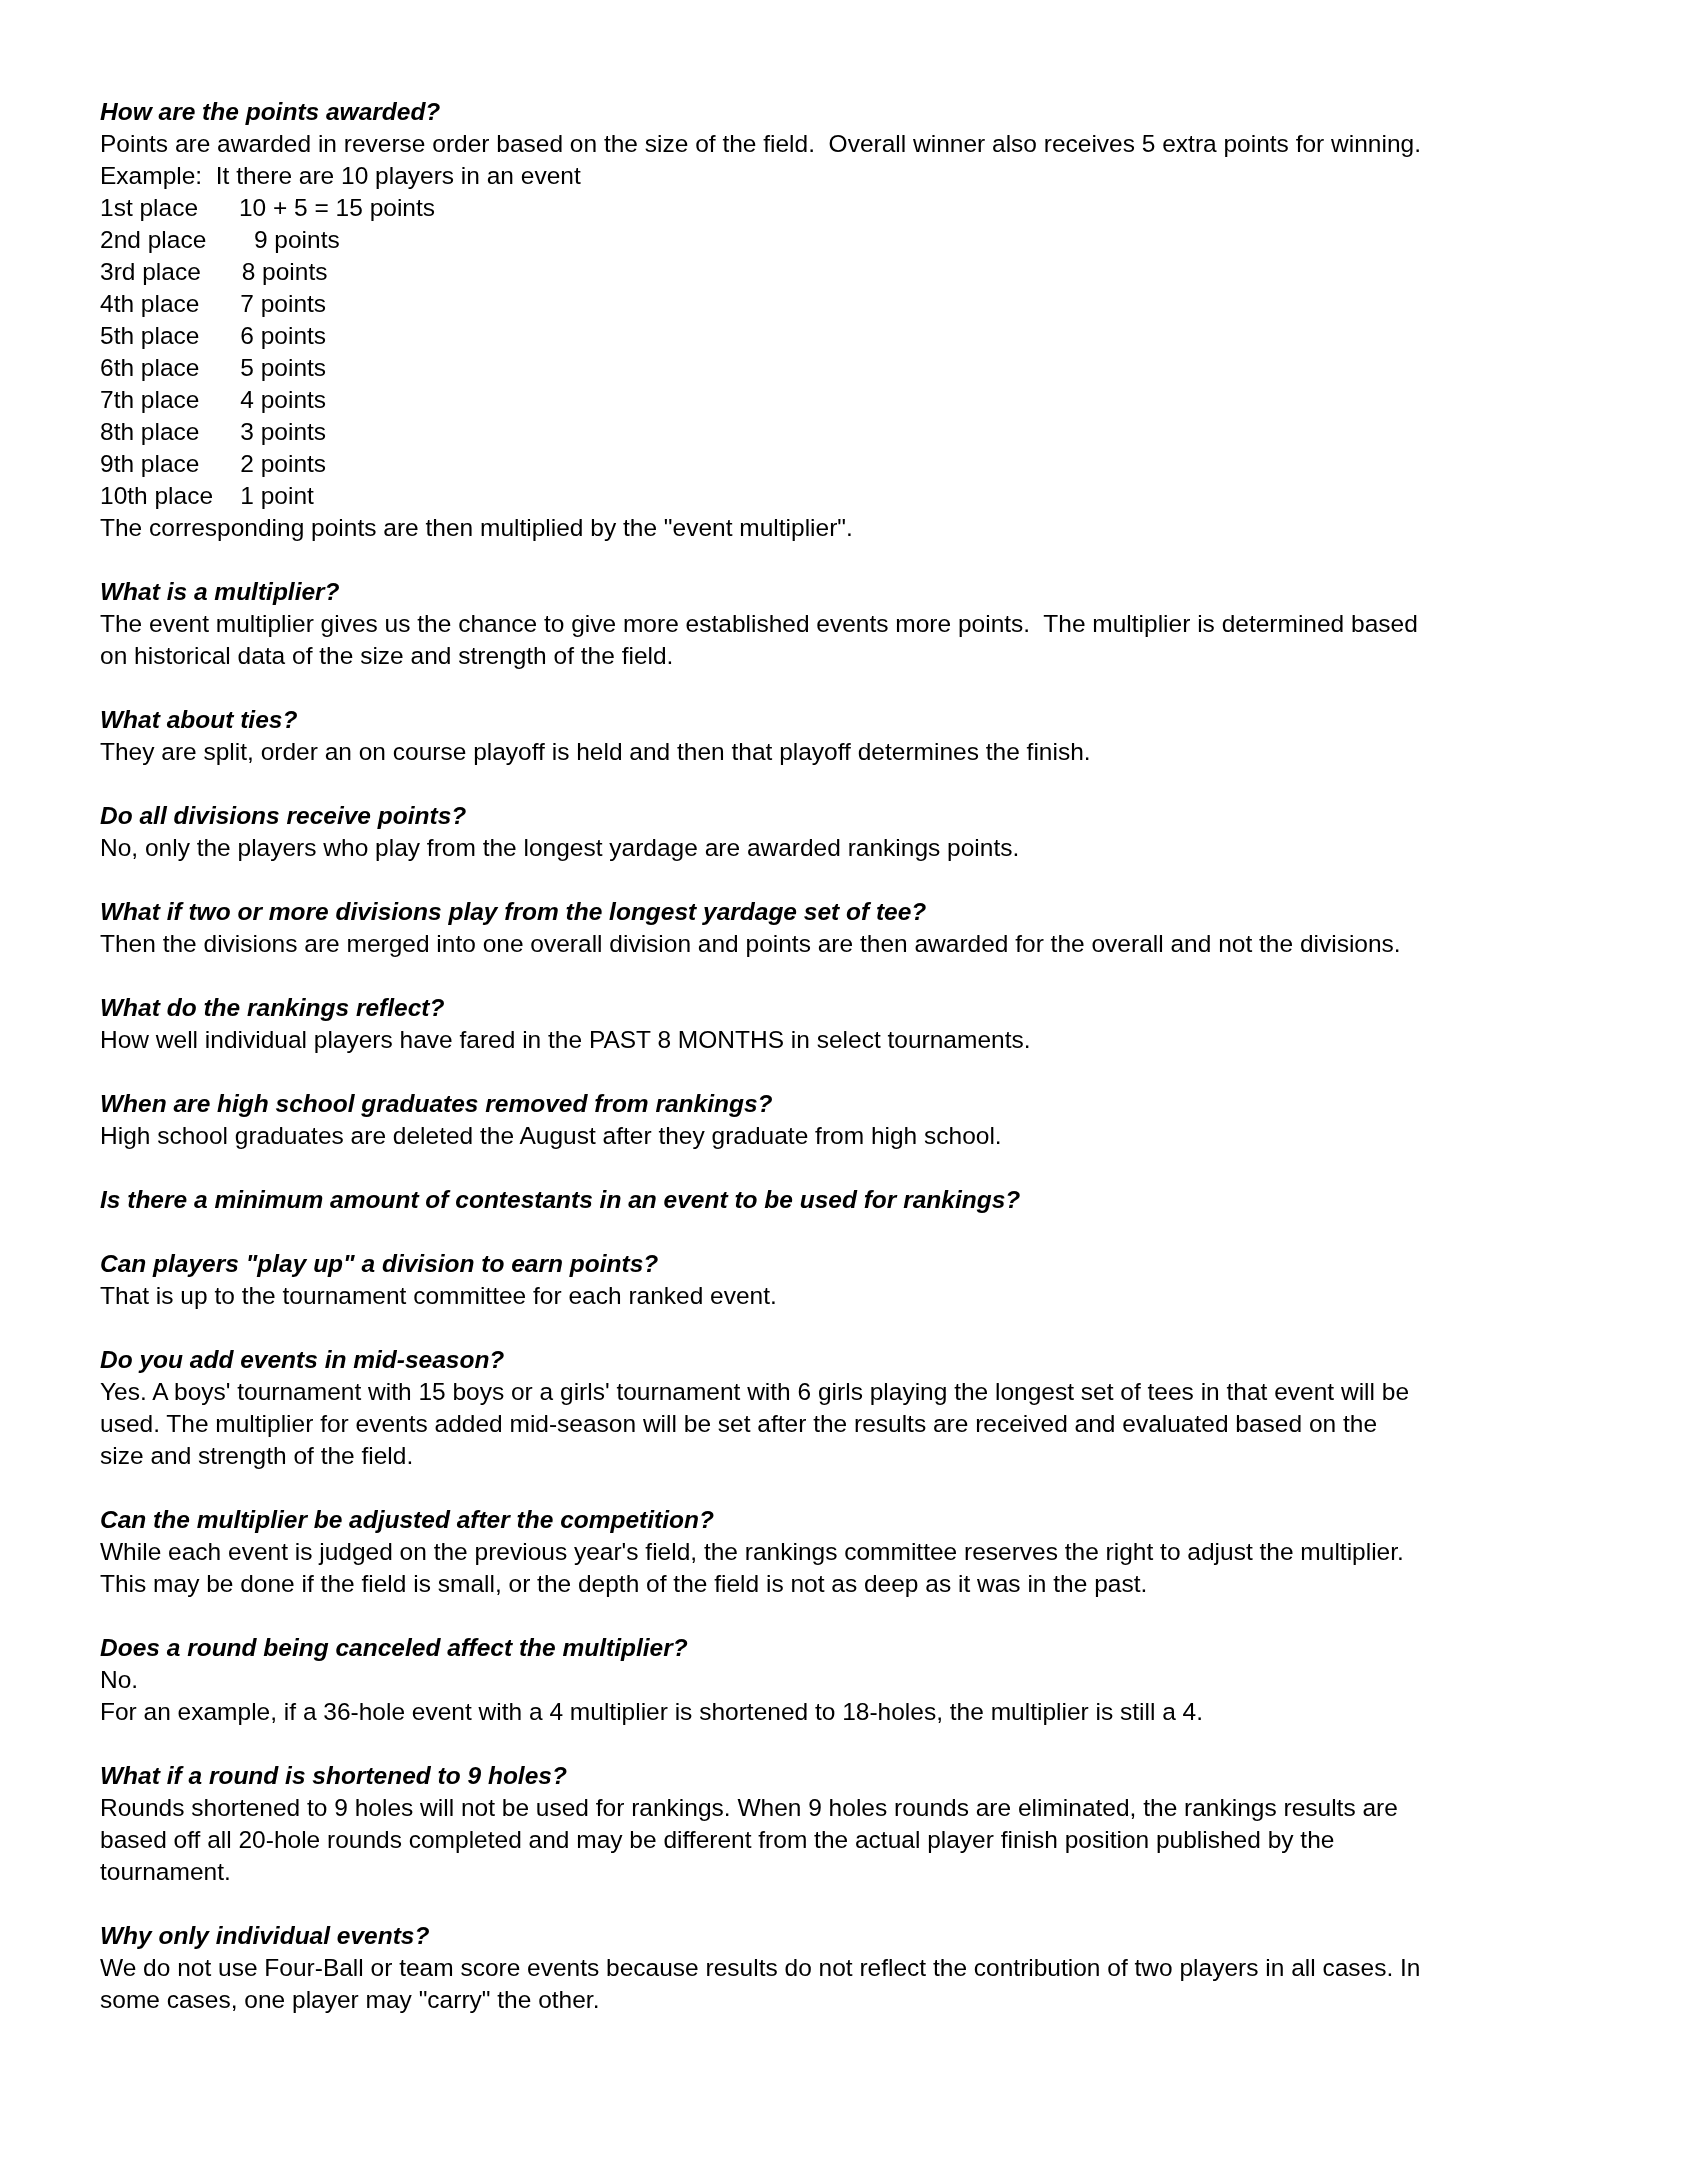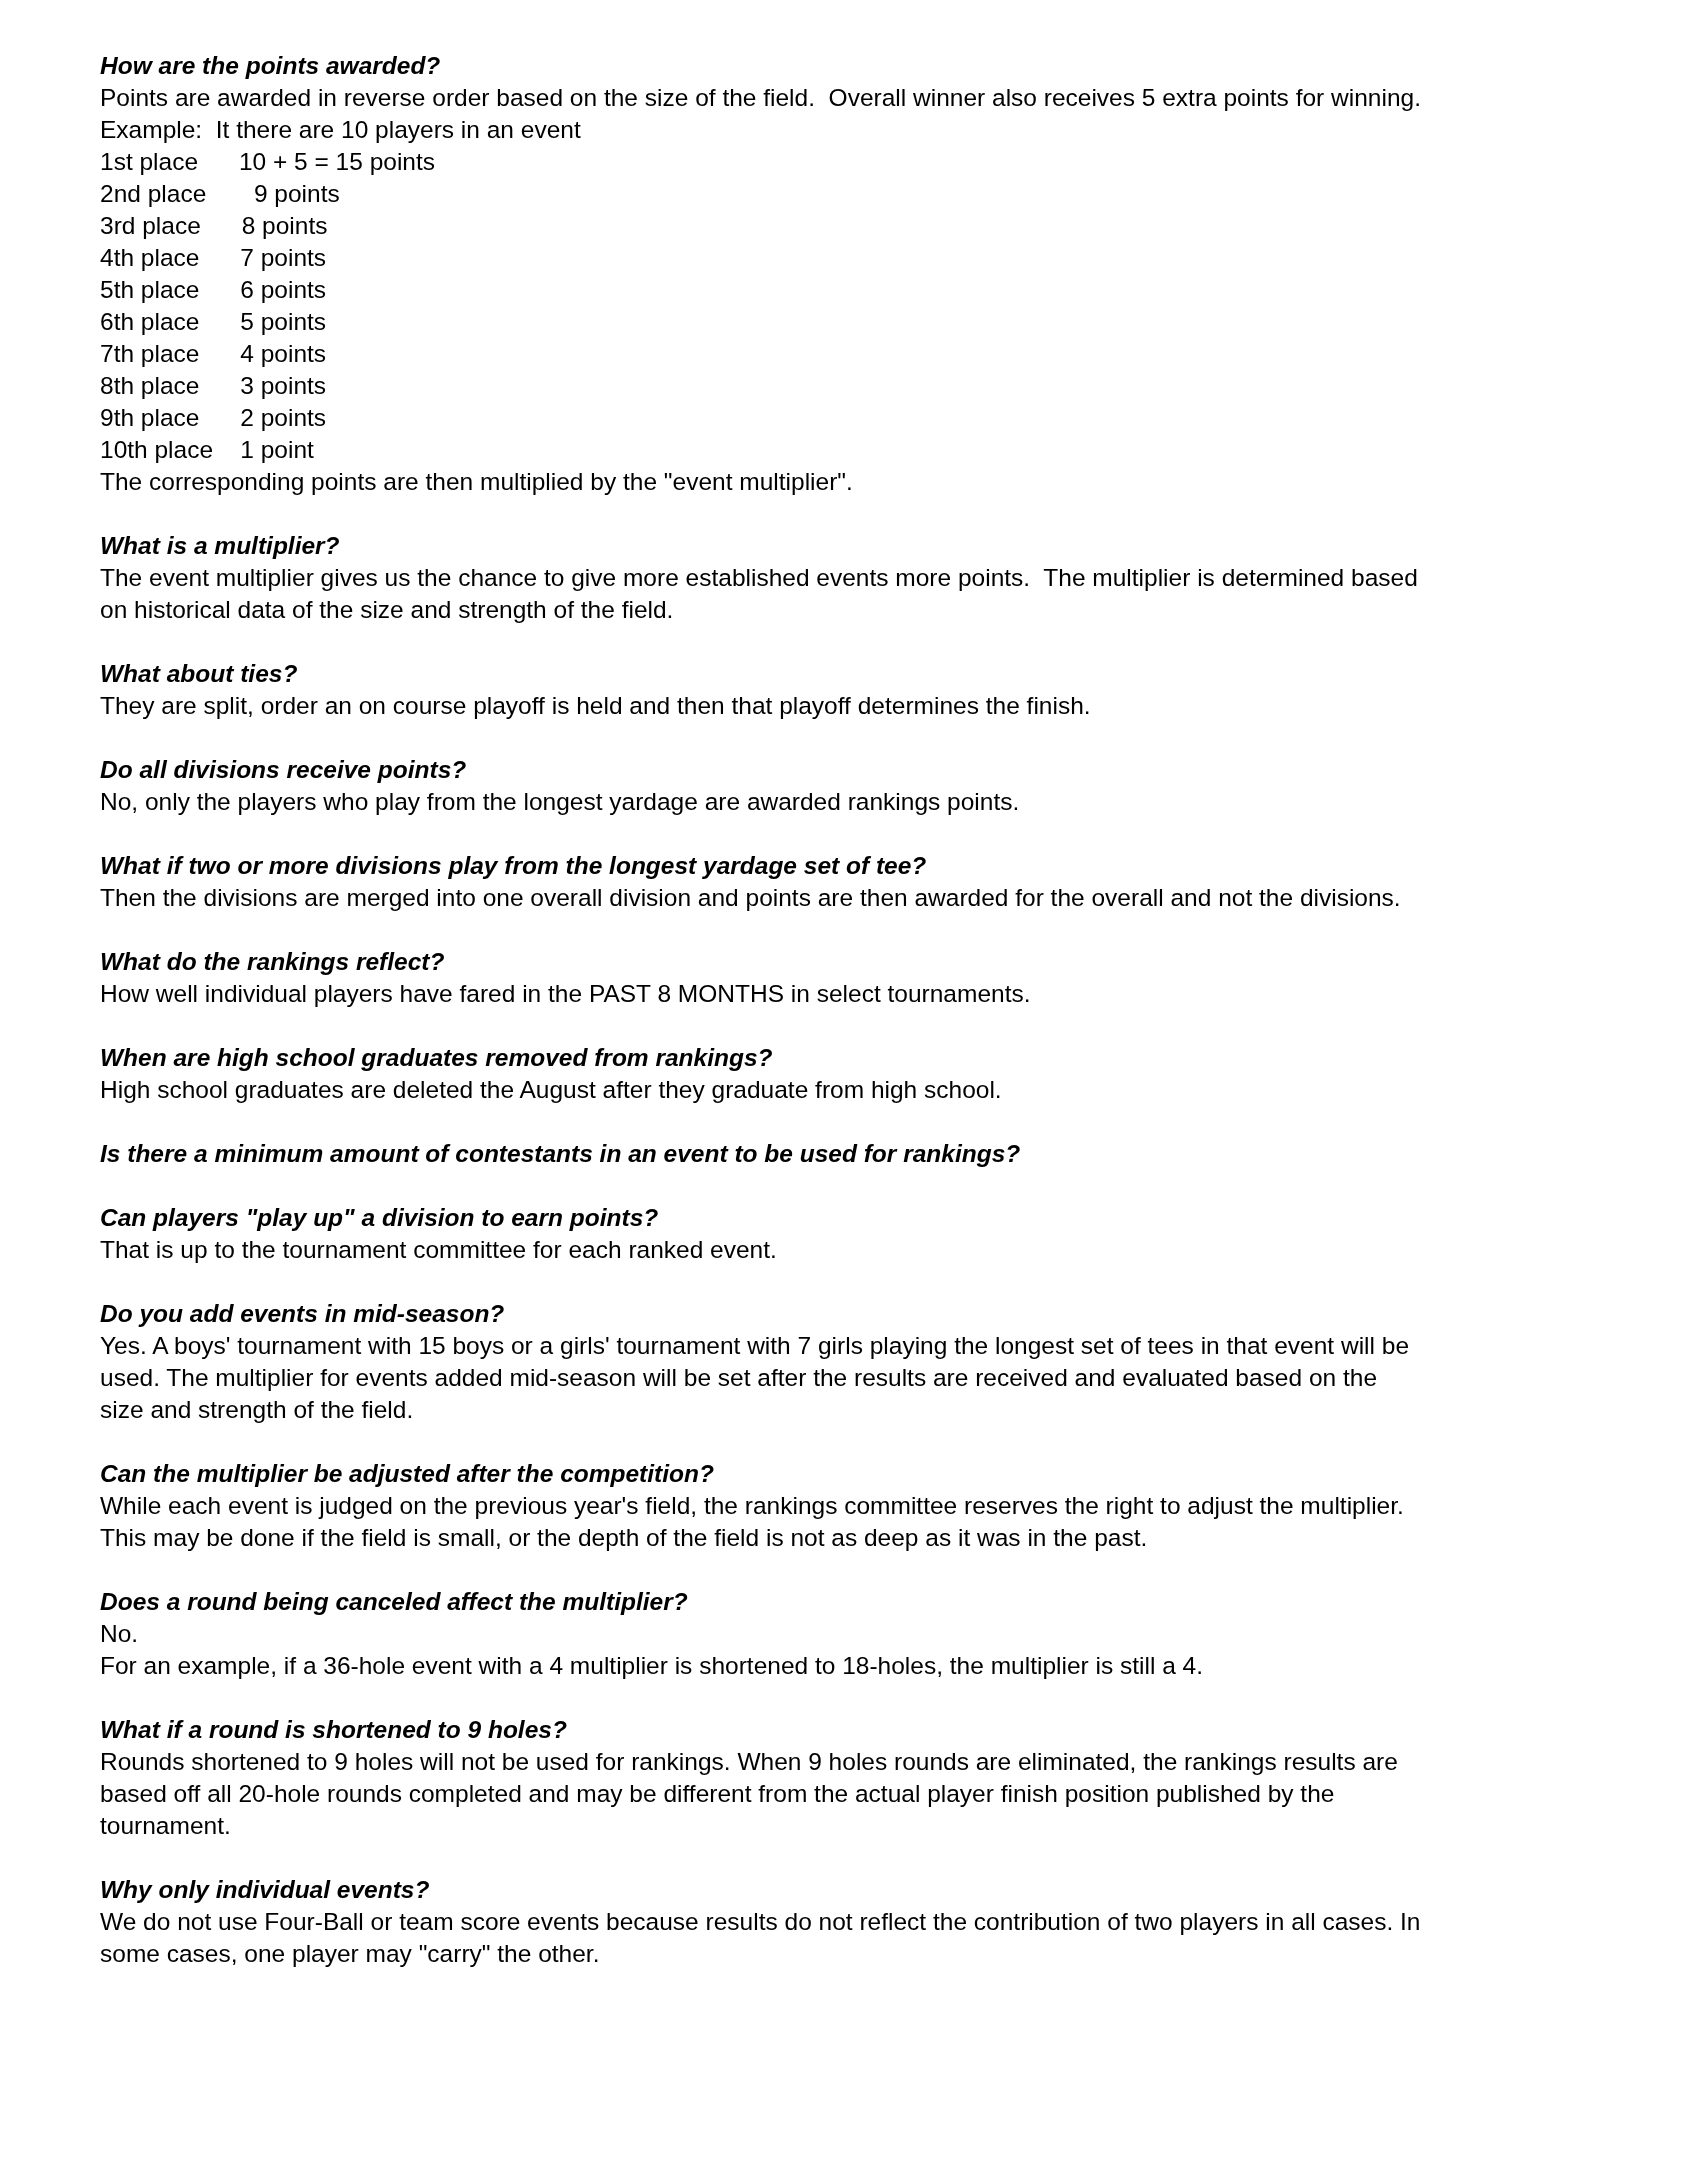--- a/index.html
+++ b/index.html
@@ -7,21 +7,21 @@
     padding: 0;
     background: #ffffff;
   }
   .page {
     position: relative;
     width: 1687px;
     height: 2183px;
     background: #ffffff;
     overflow: hidden;
     box-sizing: border-box;
-    padding: 50px 84px 0 100px;
+    padding: 96px 84px 0 100px;
     font-family: "Liberation Sans", sans-serif;
     font-size: 24.5px;
     line-height: 32px;
     color: #000000;
   }
   .qa {
     margin: 0 0 32px 0;
   }
   .q {
     font-weight: bold;
@@ -89,21 +89,21 @@
     <div class="q">Is there a minimum amount of contestants in an event to be used for rankings?</div>
   </section>
 
   <section class="qa">
     <div class="q">Can players "play up" a division to earn points?</div>
     <div class="a">That is up to the tournament committee for each ranked event.</div>
   </section>
 
   <section class="qa">
     <div class="q">Do you add events in mid-season?</div>
-    <div class="a">Yes. A boys' tournament with 15 boys or a girls' tournament with 7 girls playing the longest set of tees in that event will be
+    <div class="a">Yes. A boys' tournament with 15 boys or a girls' tournament with 6 girls playing the longest set of tees in that event will be
 used. The multiplier for events added mid-season will be set after the results are received and evaluated based on the
 size and strength of the field.</div>
   </section>
 
   <section class="qa">
     <div class="q">Can the multiplier be adjusted after the competition?</div>
     <div class="a">While each event is judged on the previous year's field, the rankings committee reserves the right to adjust the multiplier.
 This may be done if the field is small, or the depth of the field is not as deep as it was in the past.</div>
   </section>
 

